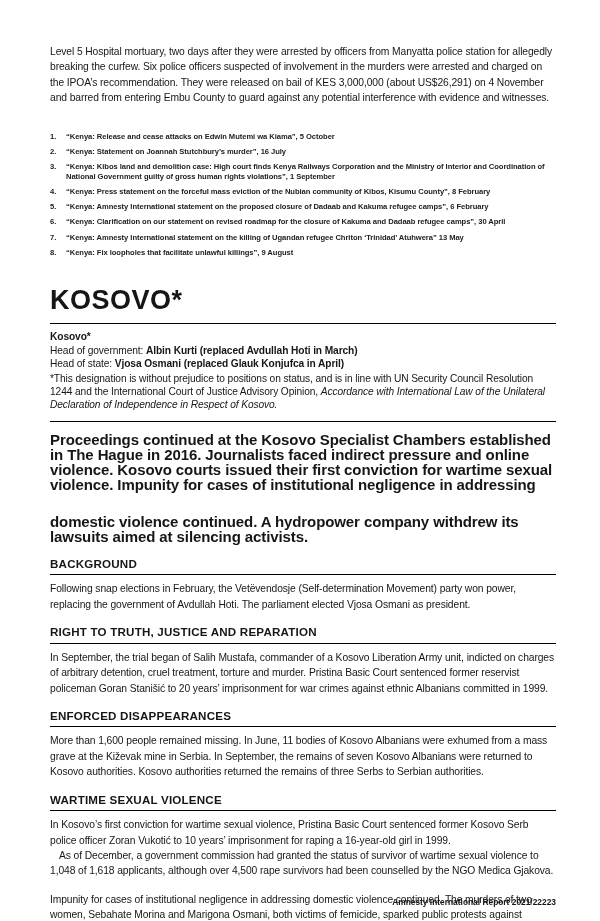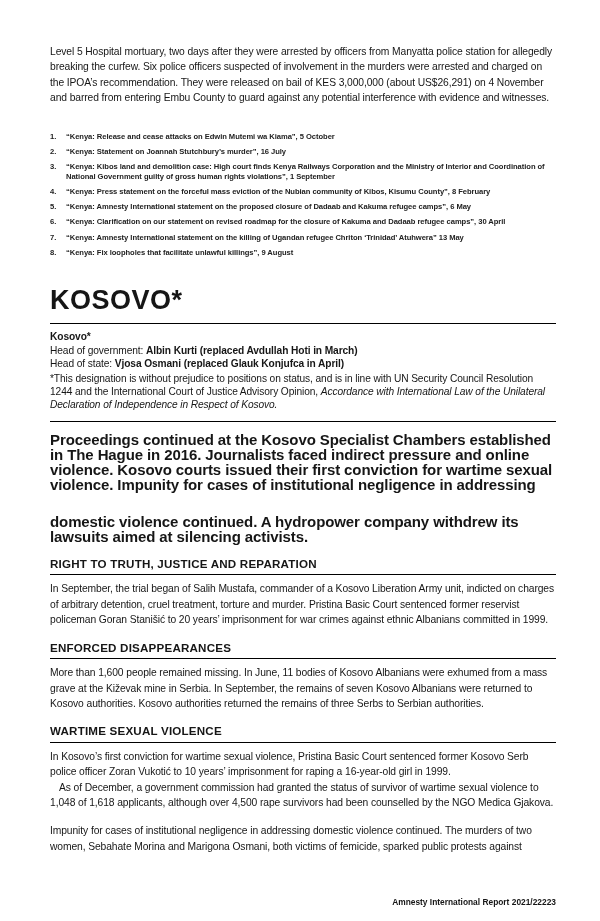--- a/index.html
+++ b/index.html
@@ -116,21 +116,21 @@
         <li class="footnote">
           <span class="fn-num">3.</span>
           <span class="fn-text">“Kenya: Kibos land and demolition case: High court finds Kenya Railways Corporation and the Ministry of Interior and Coordination of National Government guilty of gross human rights violations”, 1 September</span>
         </li>
         <li class="footnote">
           <span class="fn-num">4.</span>
           <span class="fn-text">“Kenya: Press statement on the forceful mass eviction of the Nubian community of Kibos, Kisumu County”, 8 February</span>
         </li>
         <li class="footnote">
           <span class="fn-num">5.</span>
-          <span class="fn-text">“Kenya: Amnesty International statement on the proposed closure of Dadaab and Kakuma refugee camps”, 6 May</span>
+          <span class="fn-text">“Kenya: Amnesty International statement on the proposed closure of Dadaab and Kakuma refugee camps”, 6 February</span>
         </li>
         <li class="footnote">
           <span class="fn-num">6.</span>
           <span class="fn-text">“Kenya: Clarification on our statement on revised roadmap for the closure of Kakuma and Dadaab refugee camps”, 30 April</span>
         </li>
         <li class="footnote">
           <span class="fn-num">7.</span>
           <span class="fn-text">“Kenya: Amnesty International statement on the killing of Ugandan refugee Chriton ‘Trinidad’ Atuhwera” 13 May</span>
         </li>
         <li class="footnote">
@@ -147,20 +147,24 @@
         <p class="meta-line"><span>Head of state: </span><span class="b">Vjosa Osmani (replaced Glauk Konjufca in April)</span></p>
         <p class="meta-line note"><span>*This designation is without prejudice to positions on status, and is in line with UN Security Council Resolution 1244 and the International Court of Justice Advisory Opinion, </span><span class="i">Accordance with International Law of the Unilateral Declaration of Independence in Respect of Kosovo.</span></p>
       </div>
 
       <p class="standfirst">Proceedings continued at the Kosovo Specialist Chambers established in The Hague in 2016. Journalists faced indirect pressure and online violence. Kosovo courts issued their first conviction for wartime sexual violence. Impunity for cases of institutional negligence in addressing</p>
     </div>
 
     <div class="col">
       <p class="standfirst sf-first">domestic violence continued. A hydropower company withdrew its lawsuits aimed at silencing activists.</p>
 
+      <div class="section">
+        <h2 class="section-heading">BACKGROUND</h2>
+        <p class="body-text">Following snap elections in February, the Vetëvendosje (Self-determination Movement) party won power, replacing the government of Avdullah Hoti. The parliament elected Vjosa Osmani as president.</p>
+      </div>
 
       <div class="section">
         <h2 class="section-heading">RIGHT TO TRUTH, JUSTICE AND REPARATION</h2>
         <p class="body-text">In September, the trial began of Salih Mustafa, commander of a Kosovo Liberation Army unit, indicted on charges of arbitrary detention, cruel treatment, torture and murder. Pristina Basic Court sentenced former reservist policeman Goran Stanišić to 20 years’ imprisonment for war crimes against ethnic Albanians committed in 1999.</p>
       </div>
 
       <div class="section">
         <h2 class="section-heading">ENFORCED DISAPPEARANCES</h2>
         <p class="body-text">More than 1,600 people remained missing. In June, 11 bodies of Kosovo Albanians were exhumed from a mass grave at the Kiževak mine in Serbia. In September, the remains of seven Kosovo Albanians were returned to Kosovo authorities. Kosovo authorities returned the remains of three Serbs to Serbian authorities.</p>
       </div>

